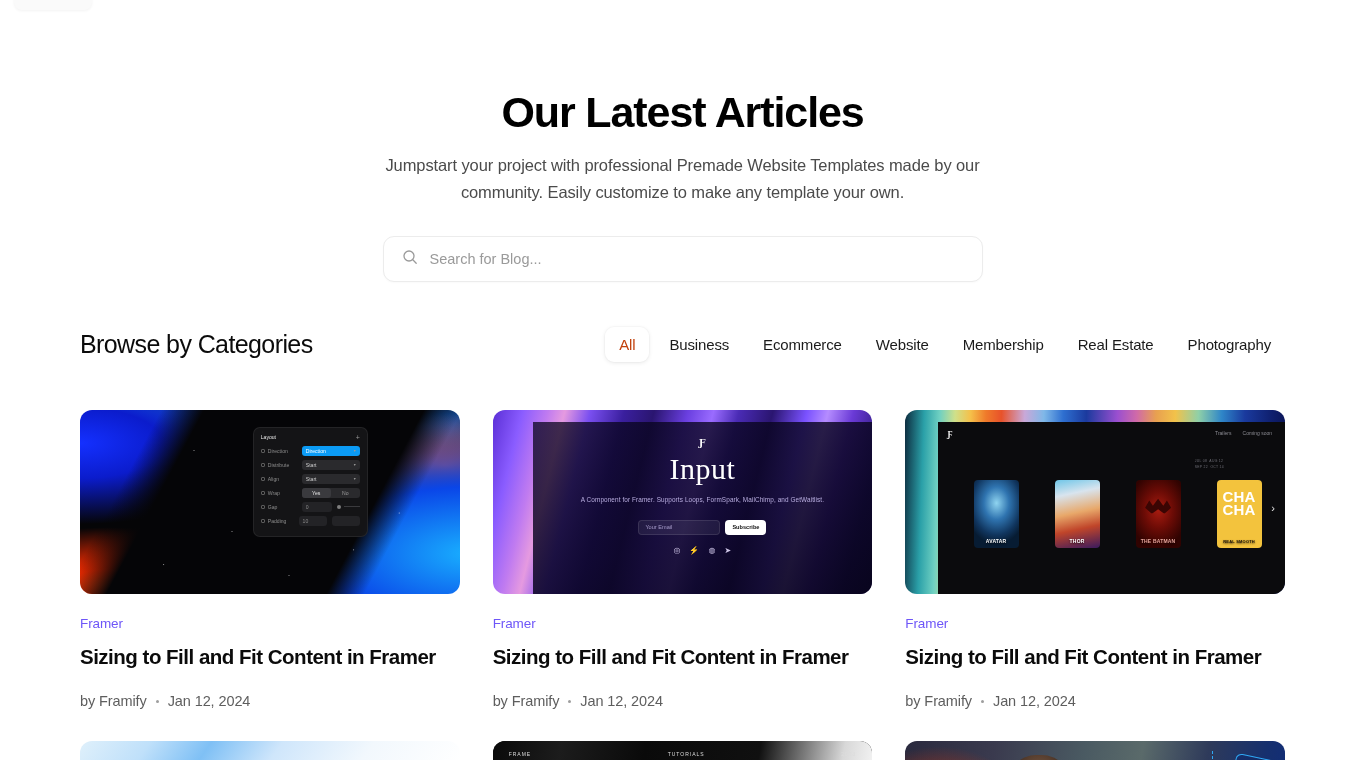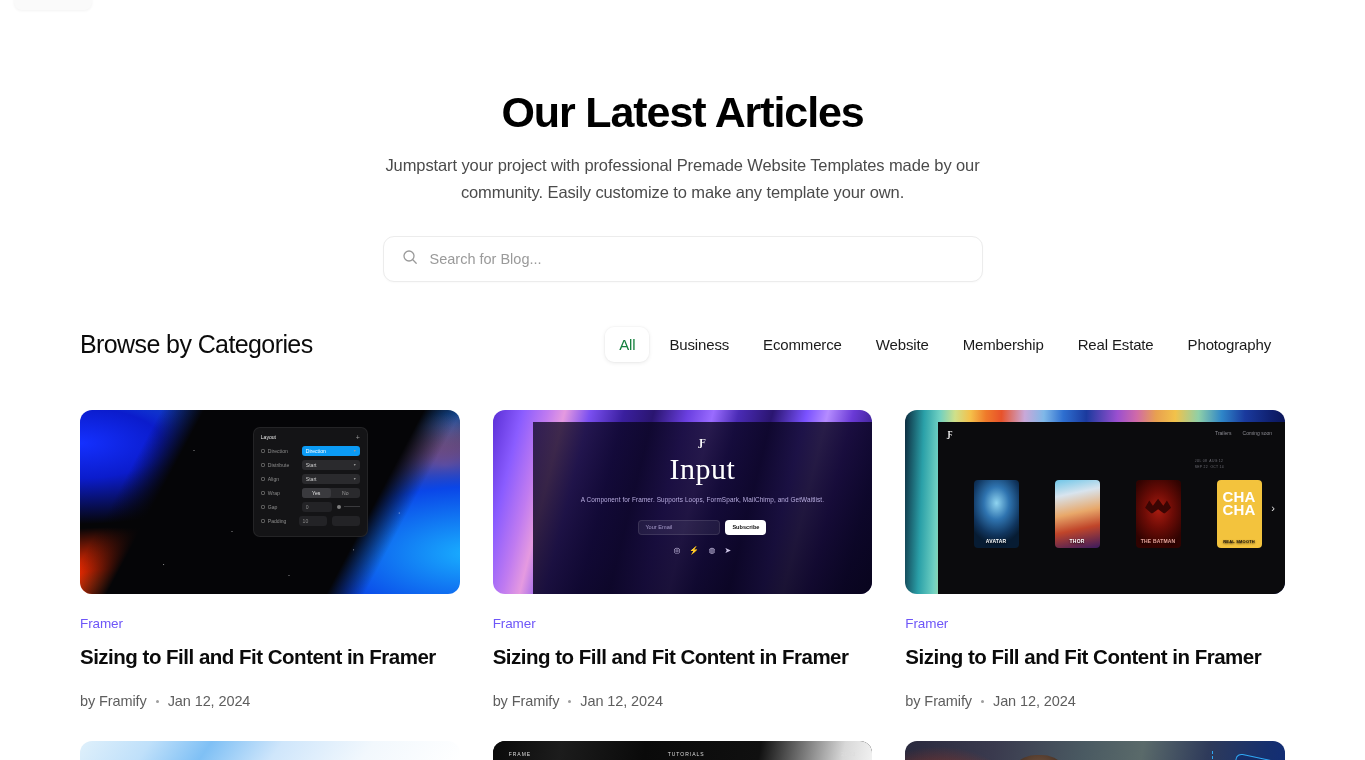--- a/index.html
+++ b/index.html
@@ -56,21 +56,21 @@
     font-size:25px; font-weight:400; letter-spacing:-.6px; color:#0b0b0b;
   }
   .cats{ display:flex; align-items:center; gap:6px; }
   .cat{
     padding:9px 14px; border-radius:9px;
     font-size:15px; color:#1b1b1b; letter-spacing:-.15px;
     cursor:pointer; background:transparent; border:0;
     font-family:"Liberation Sans", sans-serif; white-space:nowrap;
   }
   .cat.active{
-    background:#fff; color:#15803d;
+    background:#fff; color:#c2410c;
     box-shadow:0 1px 4px rgba(0,0,0,.09), 0 0 0 1px rgba(0,0,0,.015);
   }
 
   
   .grid{
     margin-top:48px; padding:0 80px;
     display:grid; grid-template-columns:repeat(3,1fr); gap:32px 33px;
   }
   .card{ display:flex; flex-direction:column; }
   .thumb{

